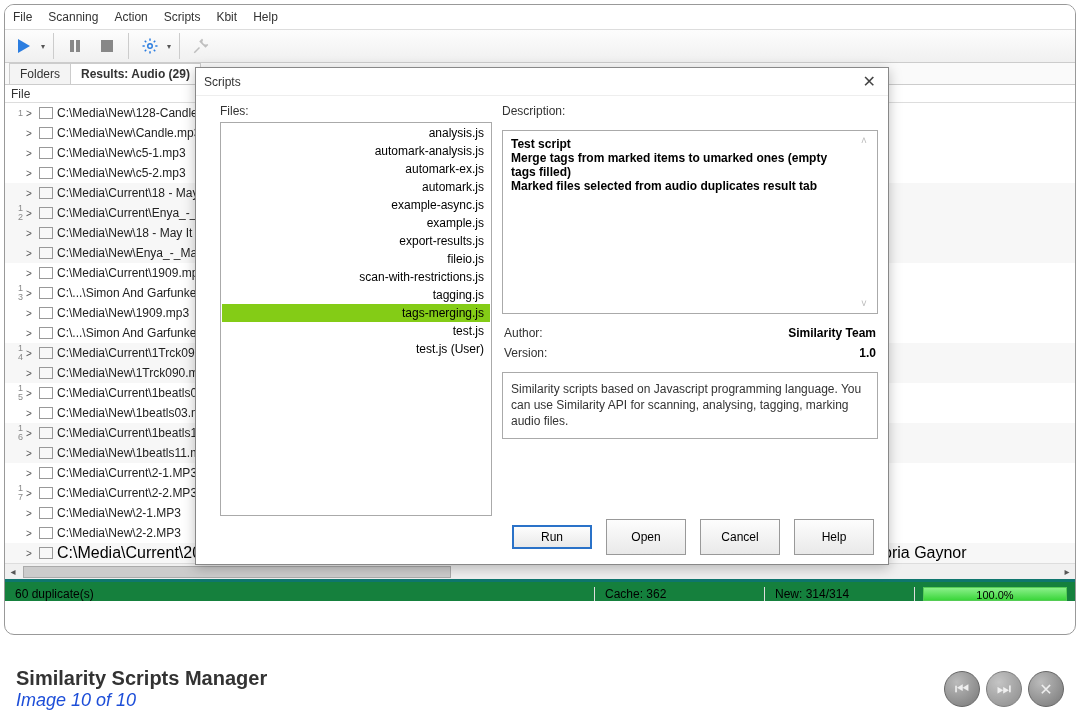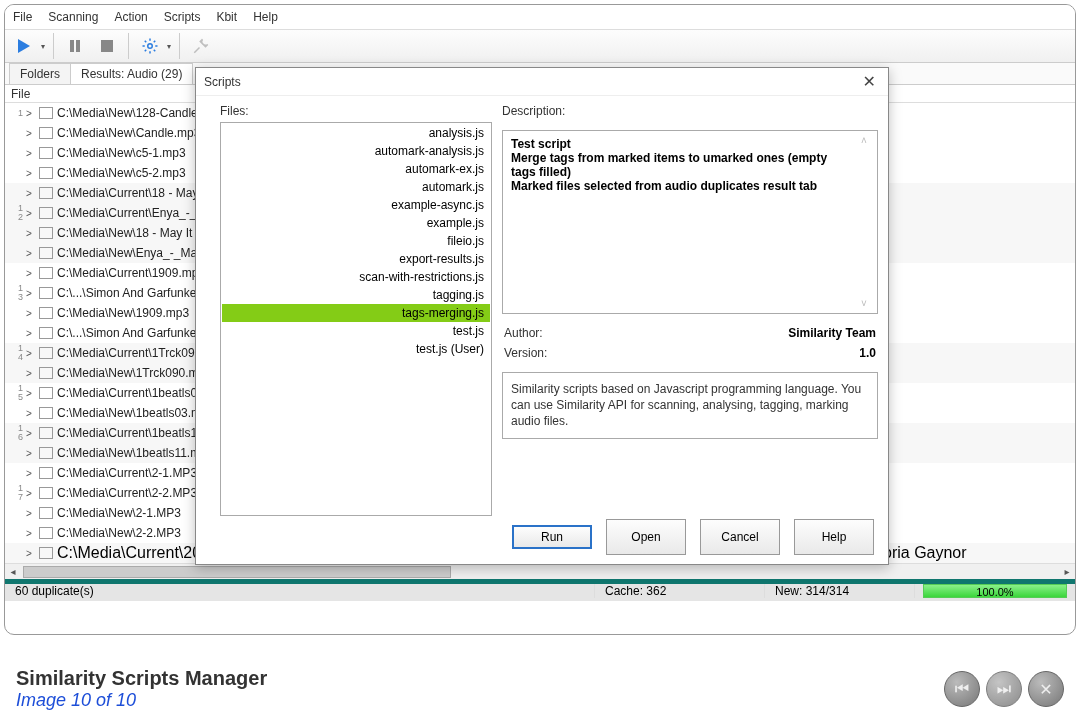--- a/index.html
+++ b/index.html
@@ -12,21 +12,21 @@
 
 .toolbar { height: 34px; background: linear-gradient(#fdfdfd,#f0f0f0); border-top: 1px solid #ddd; border-bottom: 1px solid #ccc; display: flex; align-items: center; padding: 0 6px; gap: 6px; }
 .tb-sep { width: 1px; height: 26px; background: #ccc; margin: 0 2px; }
 .tb-btn { width: 26px; height: 26px; display: flex; align-items: center; justify-content: center; border: 1px solid transparent; }
 .play { color: #1e6fd6; }
 .play svg { width: 16px; height: 16px; }
 .drop { font-size: 8px; color: #555; margin-left: -2px; }
 
 .tabs { height: 22px; display: flex; padding-left: 4px; font-size: 12px; border-bottom: 1px solid #ccc; background: #fafafa; }
 .tab { padding: 3px 10px 0 10px; border: 1px solid #ccc; border-bottom: none; margin-right: -1px; background: #f4f4f4; color: #333; }
-.tab.active { background: #fff; font-weight: normal; }
+.tab.active { background: #fff; font-weight: bold; }
 
 .colhead { height: 18px; border-bottom: 1px solid #ddd; font-size: 12px; color: #333; padding-left: 6px; display: flex; align-items: center; background: #fff; }
 
 .filelist { font-size: 12px; color: #222; overflow: hidden; }
 .row { height: 20px; display: flex; align-items: center; padding-left: 4px; white-space: nowrap; }
 .row.alt { background: #f7f7f7; }
 .grpnum { width: 14px; font-size: 9px; color: #888; line-height: 9px; text-align: right; }
 .grpnum .top { display:block; }
 .grpnum .bot { display:block; }
 .exp { width: 12px; text-align: center; color: #555; font-size: 10px; }
@@ -39,21 +39,21 @@
 .bar.red { background: linear-gradient(#f08a8a,#e05050); color:#fff;}
 .dur { width: 70px; text-align: right; padding-right: 10px; }
 .size { width: 80px; }
 .rate { width: 90px; }
 .artist { flex: 1; }
 
 .hscroll { height: 16px; background: #f0f0f0; border-top: 1px solid #ddd; display:flex; align-items:center; }
 .hscroll .arrow { width:16px; text-align:center; color:#555; font-size:10px;}
 .hscroll .thumb { height:12px; background:#ccc; border:1px solid #aaa; width:40%; margin-left:2px;}
 
-.statusbar { height: 22px; border-top: 5px solid #0f766e; display: flex; align-items: flex-start; font-size: 12px; background: #e5e5e5; }
+.statusbar { height: 22px; border-top: 3px solid #0f766e; display: flex; align-items: flex-end; font-size: 12px; background: #15803d; }
 .statusbar .cell { padding: 0 10px; border-right: 1px solid #ddd; }
 .statusbar .prog { flex:0 0 160px; padding: 0 8px; }
 .statusbar .progbar { height: 14px; background: linear-gradient(#8af08a,#3bd63b); text-align:center; font-size:11px; line-height:14px; border:1px solid #5c5; }
 
 
 .dialog { position: absolute; left: 190px; top: 62px; width: 694px; height: 498px; background: #fff; border: 1px solid #888; box-shadow: 0 3px 12px rgba(0,0,0,.25); display:flex; flex-direction:column; }
 .dlg-title { height: 28px; display:flex; align-items:center; padding: 0 8px; font-size: 12px; color:#333; border-bottom:1px solid #eee; justify-content:space-between;}
 .dlg-close { font-size: 16px; color:#444; padding:0 4px; cursor:default;}
 .dlg-body { flex:1; display:flex; padding: 8px 10px 4px 24px; gap:10px; }
 .dlg-left { flex: 0 0 272px; display:flex; flex-direction:column; }
@@ -423,22 +423,22 @@
     <div class="dlg-body">
       <div class="dlg-left">
         <div class="lbl">Files:</div>
         <div class="listbox" id="scriptlist">
             <div class="li">analysis.js</div>
             <div class="li">automark-analysis.js</div>
             <div class="li">automark-ex.js</div>
             <div class="li">automark.js</div>
             <div class="li">example-async.js</div>
             <div class="li">example.js</div>
+            <div class="li">export-results.js</div>
             <div class="li">fileio.js</div>
-            <div class="li">export-results.js</div>
             <div class="li">scan-with-restrictions.js</div>
             <div class="li">tagging.js</div>
             <div class="li sel">tags-merging.js</div>
             <div class="li">test.js</div>
             <div class="li">test.js (User)</div>
           </div>
       </div>
       <div class="dlg-right">
         <div class="lbl">Description:</div>
         <div class="descbox">

